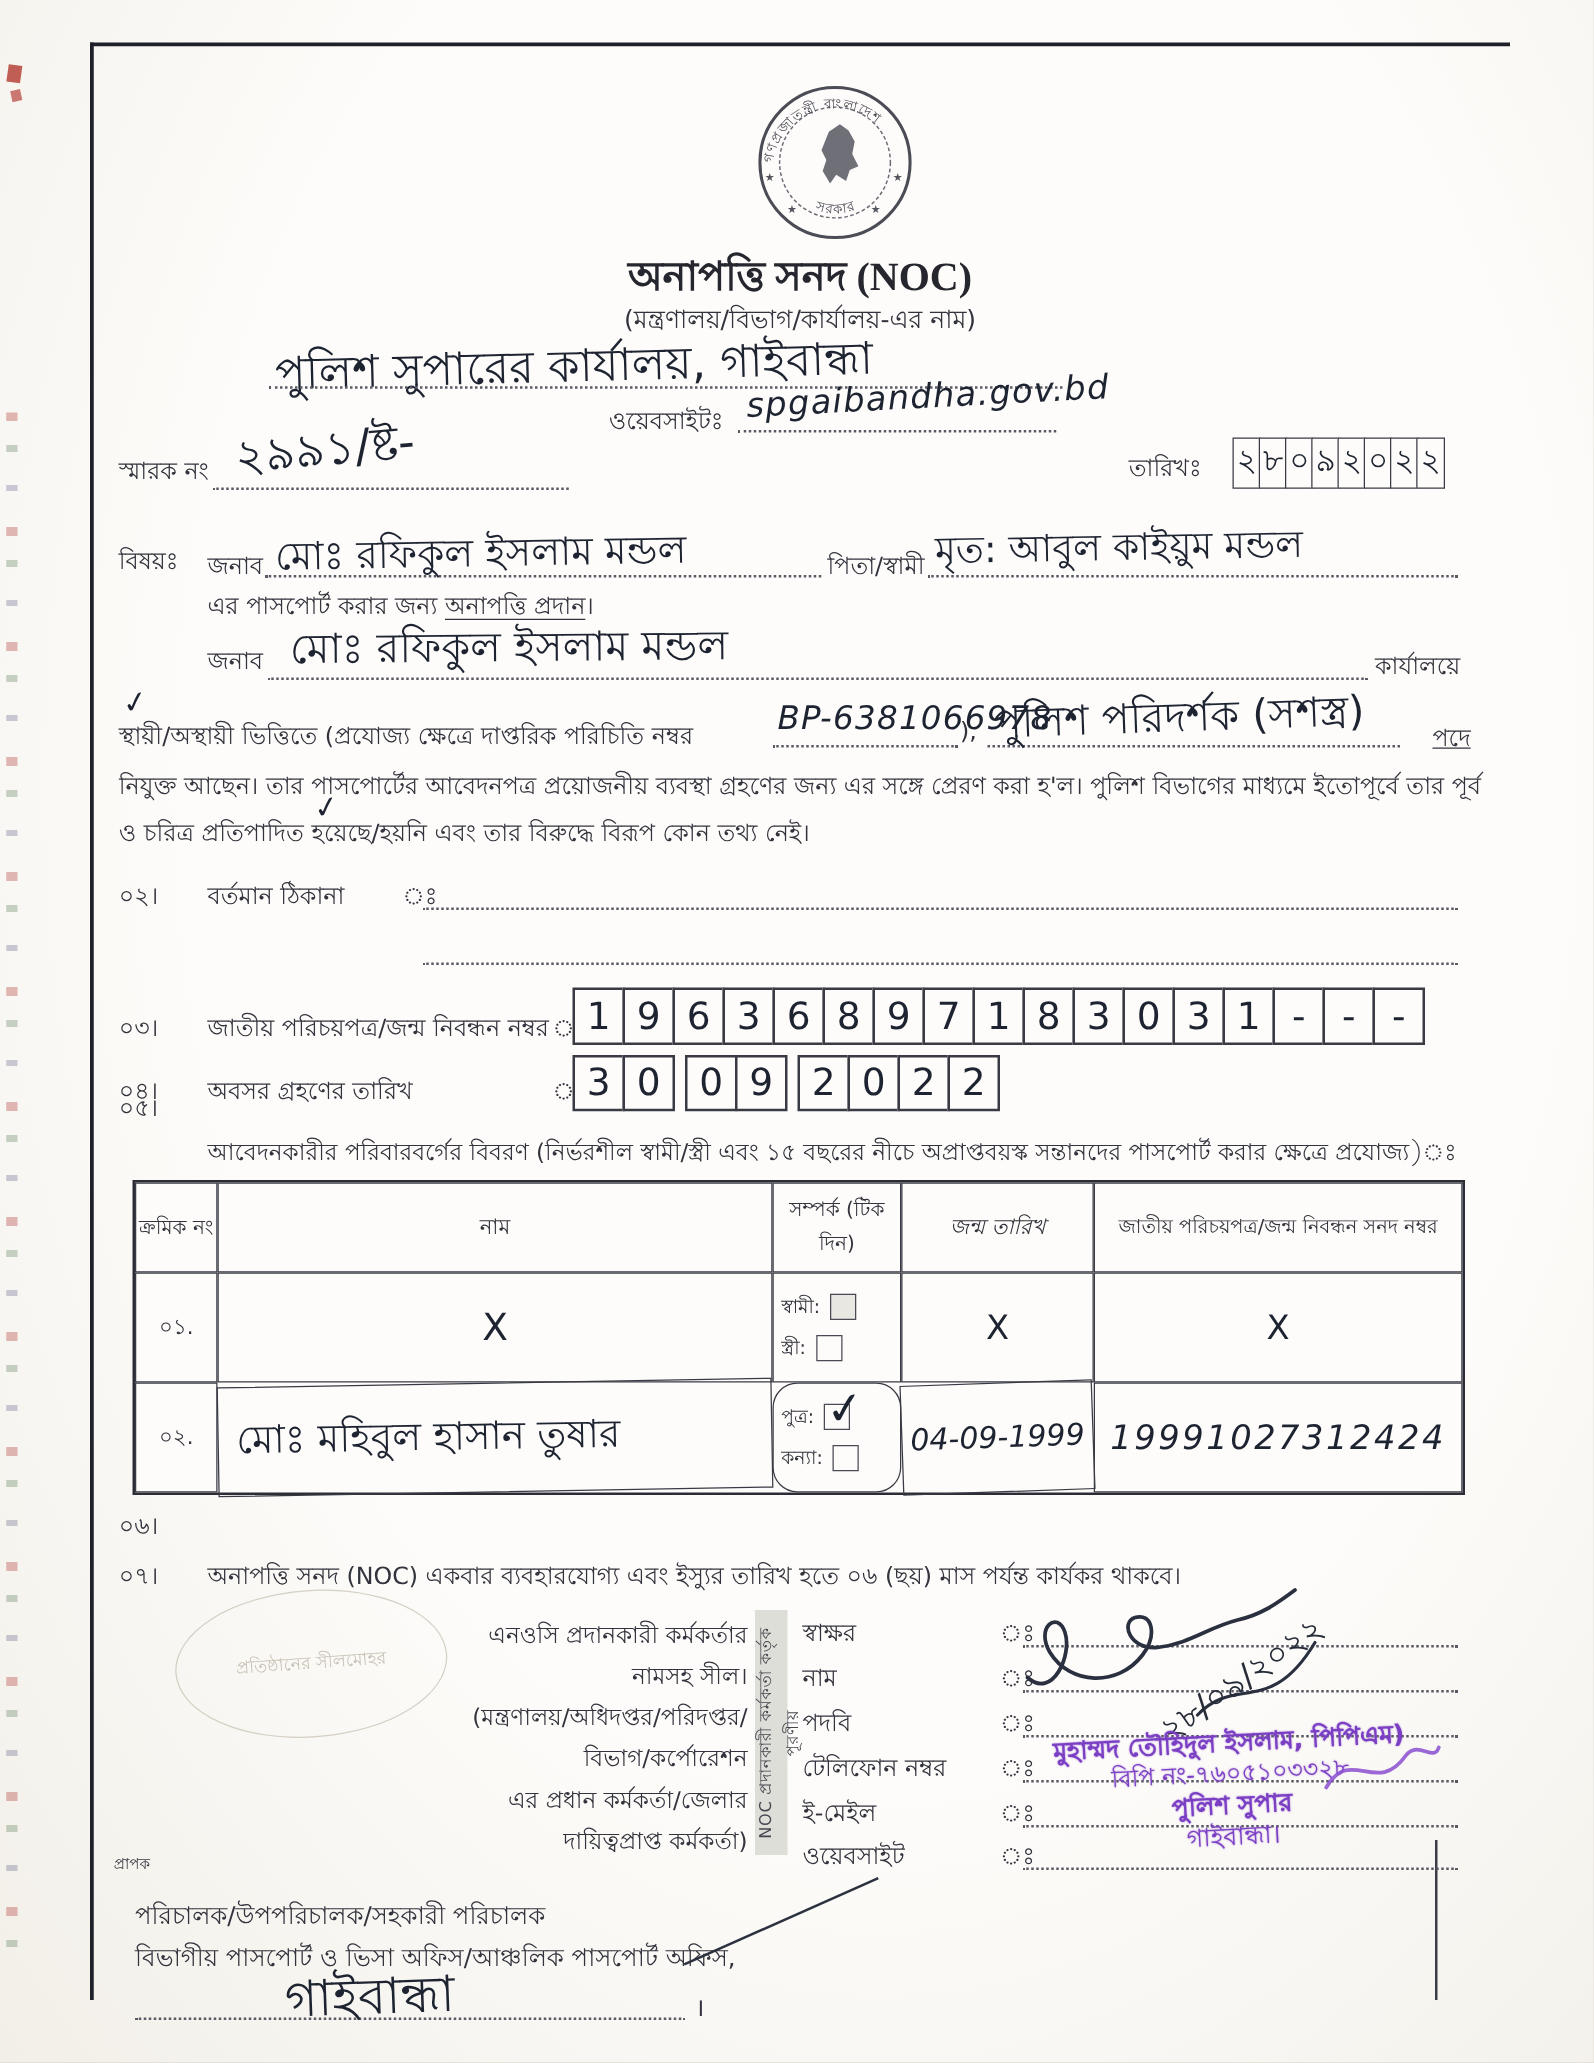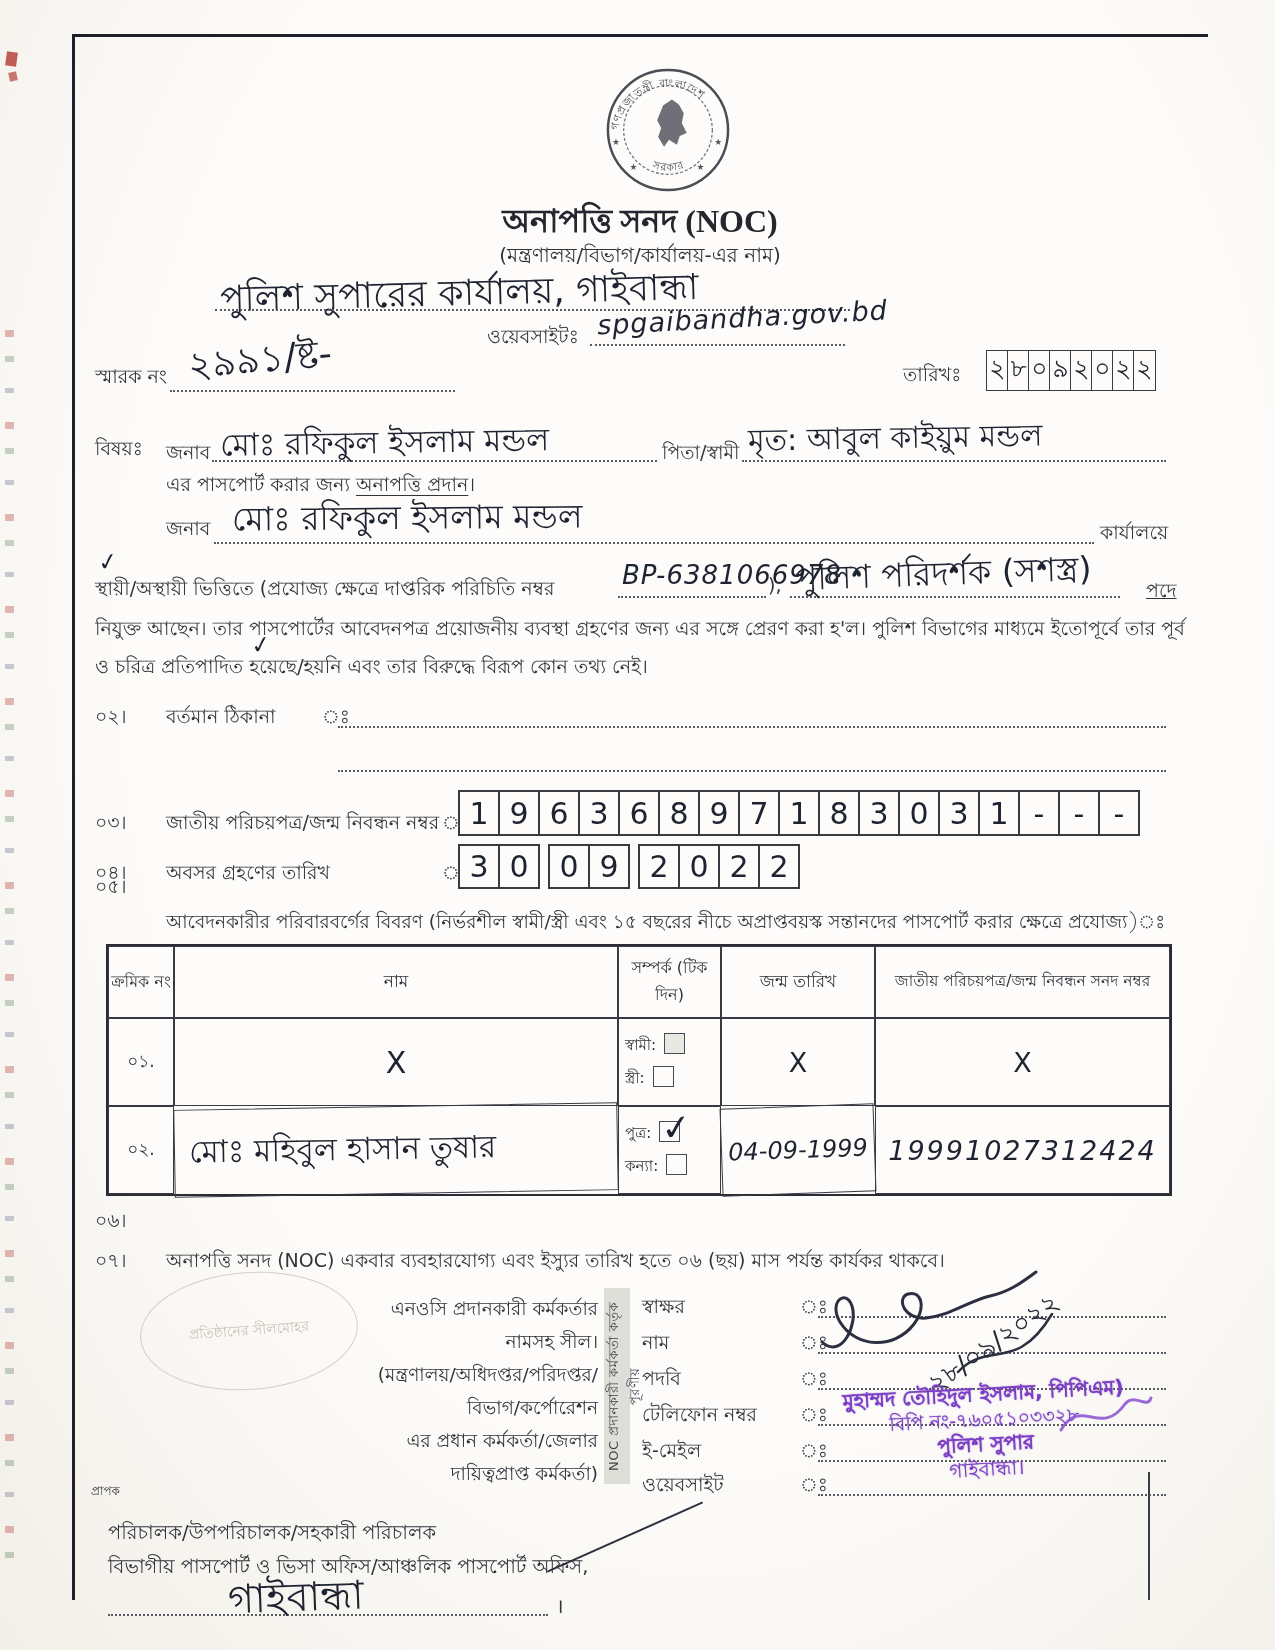--- a/index.html
+++ b/index.html
@@ -14,21 +14,21 @@
   .hw { color:#1d2330; font-family:"DejaVu Sans", sans-serif; }
   .hw-lat { font-style:italic; letter-spacing:1px; }
   .dotted { border-bottom:2px dotted #5a5a64; height:0; }
   .center { text-align:center; }
   .box { display:flex; align-items:center; justify-content:center;
          border:2px solid #3a3a44; background:#fdfcfa; }
   .boxrow { display:flex; }
   .boxrow .box { margin-right:-2px; }
   .check-over { position:absolute; font-size:24px; color:#1d2330; transform:rotate(-10deg); }
   .cell { border:1.5px solid #3a3a44; display:flex; align-items:center; justify-content:center; }
-  .relrow { display:flex; align-items:flex-start; gap:8px; position:relative; margin:4px 0; }
+  .relrow { display:flex; align-items:center; gap:8px; position:relative; margin:4px 0; }
   .cb { width:21px; height:21px; border:1.8px solid #4a4a54; background:#fdfcfa; }
   .stamp-line { text-shadow:0 0 1.5px rgba(125,63,200,.75); }
   .frame-top { border-top:3px solid #20202a; }
   .frame-left { border-left:3px solid #20202a; }
   .vnote { writing-mode:vertical-rl; transform:rotate(180deg); text-align:center;
            background:#deded8; color:#45454e; font-size:13px; letter-spacing:.5px; }
   .edge-art { background:repeating-linear-gradient(180deg,
       rgba(178,62,58,.55) 0 7px, rgba(250,250,248,0) 7px 26px,
       rgba(70,110,70,.45) 26px 32px, rgba(250,250,248,0) 32px 58px,
       rgba(60,60,110,.4) 58px 63px, rgba(250,250,248,0) 63px 92px); }
@@ -165,41 +165,41 @@
     </span>
   </div>
 
   <div class="abs printed" style="left:95px;top:872px;">০৫।</div>
   <div class="abs printed" style="left:166px;top:908px;width:1015px;font-size:18.5px;">আবেদনকারীর পরিবারবর্গের বিবরণ (নির্ভরশীল স্বামী/স্ত্রী এবং ১৫ বছরের নীচে অপ্রাপ্তবয়স্ক সন্তানদের পাসপোর্ট করার ক্ষেত্রে প্রযোজ্য)ঃ</div>
 
   <div class="abs" style="left:106px;top:944px;width:1066px;border:2.5px solid #2c2c36;display:grid;grid-template-columns:66px 444px 103px 154px 1fr;grid-template-rows:72px 88px 88px;background:#fdfcfa;">
     <div class="cell printed center" style="font-size:16px;">ক্রমিক নং</div>
     <div class="cell printed center" style="font-size:17px;">নাম</div>
     <div class="cell printed center" style="font-size:16px;text-align:center;padding:2px;">সম্পর্ক (টিক দিন)</div>
-    <div class="cell printed center" style="font-size:17px;">জন্ম তারিখ</div>
+    <div class="cell printed center" style="font-size:17px;font-style:italic;">জন্ম তারিখ</div>
     <div class="cell printed center" style="font-size:15.5px;text-align:center;padding:2px;">জাতীয় পরিচয়পত্র/জন্ম নিবন্ধন সনদ নম্বর</div>
 
     <div class="cell printed" style="font-size:17px;">০১.</div>
     <div class="cell hw" style="font-size:30px;">X</div>
     <div class="cell" style="flex-direction:column;align-items:flex-start;padding:4px 6px;">
       <span class="relrow">
           <span class="printed" style="font-size:15px;">স্বামী:</span>
           <span class="cb" style="background:#e9e7e2;"></span>
         </span>
       <span class="relrow">
           <span class="printed" style="font-size:15px;">স্ত্রী:</span>
           <span class="cb"></span>
         </span>
     </div>
     <div class="cell hw" style="font-size:27px;">X</div>
     <div class="cell hw" style="font-size:27px;">X</div>
 
     <div class="cell printed" style="font-size:17px;">০২.</div>
     <div class="cell hw" style="font-size:31px;justify-content:flex-start;padding-left:14px;transform:rotate(-1deg);white-space:nowrap;overflow:visible;">মোঃ মহিবুল হাসান তুষার</div>
-    <div class="cell" style="flex-direction:column;align-items:flex-start;padding:4px 6px;">
+    <div class="cell" style="flex-direction:column;align-items:flex-start;padding:4px 6px;border-radius:20px;">
       <span class="relrow">
           <span class="printed" style="font-size:15px;">পুত্র:</span>
           <span class="cb"></span>
           <span class="check-over" style="left:36px;top:-14px;font-size:36px;transform:rotate(-6deg);">✓</span>
         </span>
       <span class="relrow">
           <span class="printed" style="font-size:15px;">কন্যা:</span>
           <span class="cb"></span>
         </span>
     </div>

